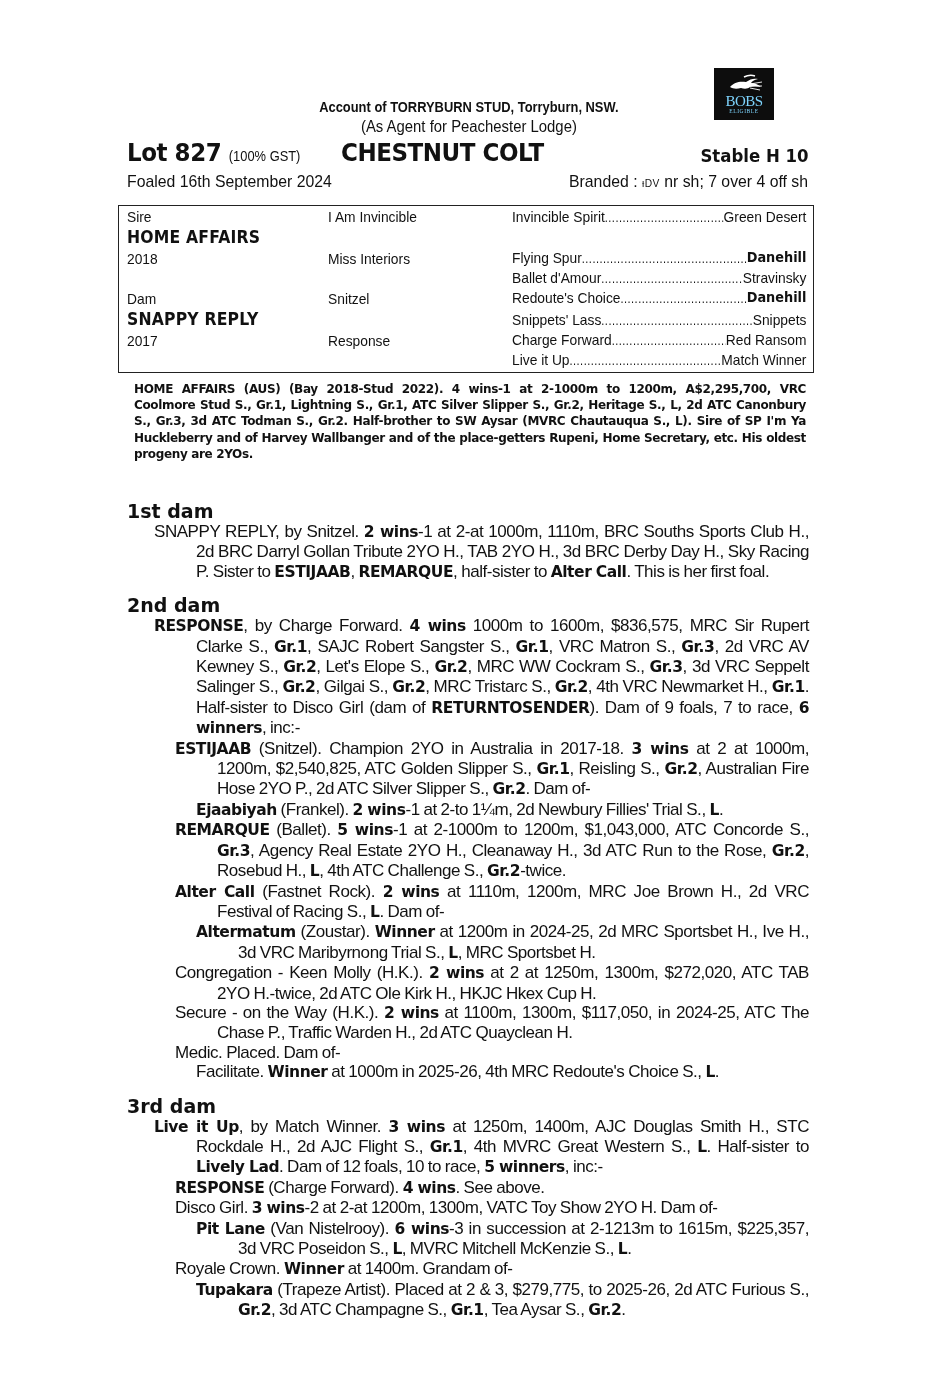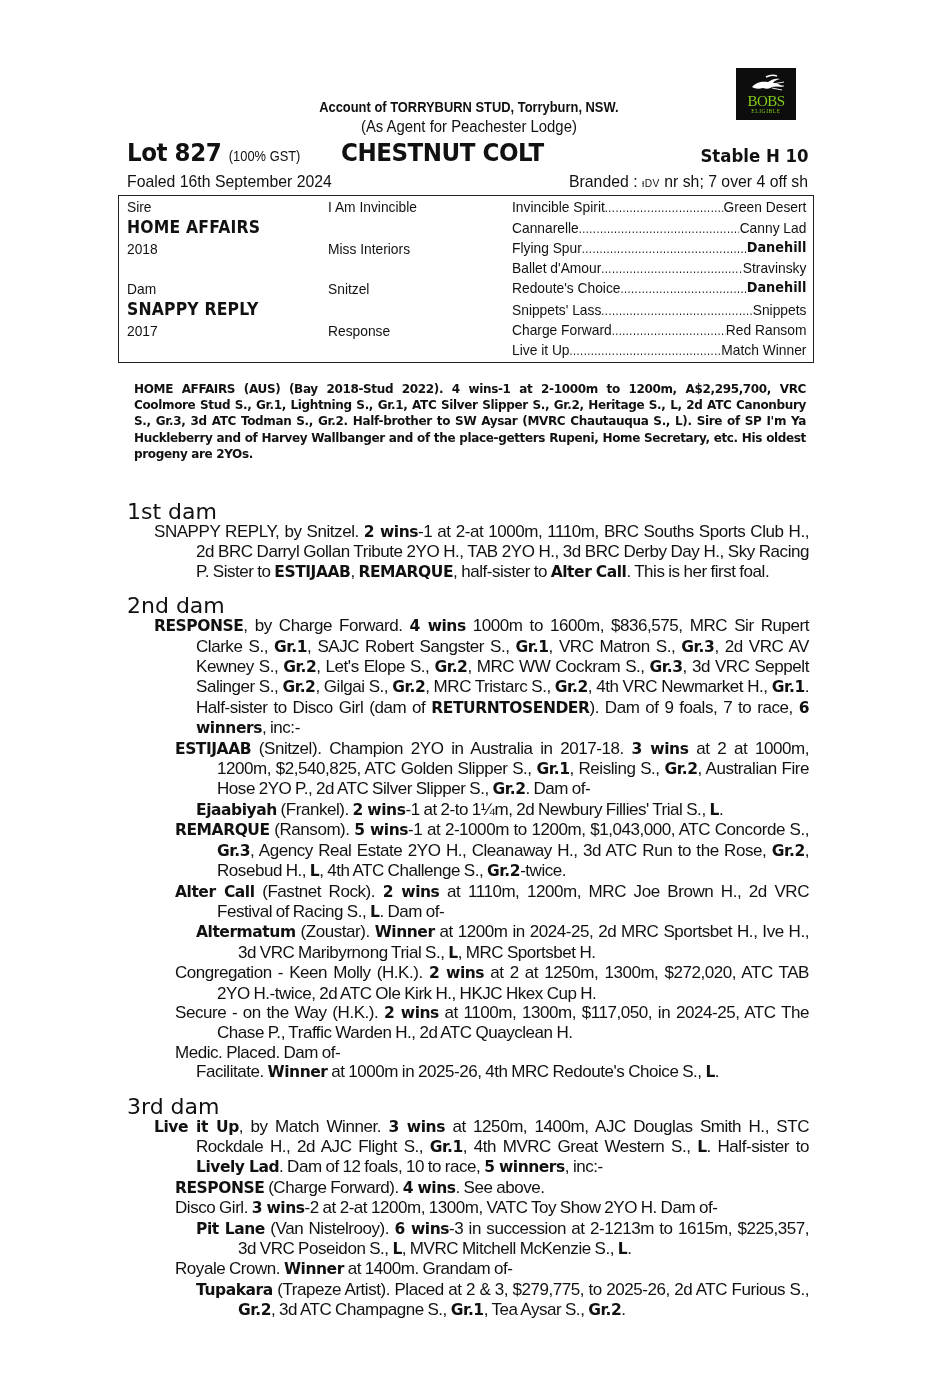--- a/index.html
+++ b/index.html
@@ -1,51 +1,51 @@
 <!DOCTYPE html>
 <html><head>
 <meta charset="utf-8">
 <style>
   html, body { margin: 0; padding: 0; background: #ffffff; }
   body { width: 938px; height: 1400px; position: relative; overflow: hidden; color: #111; font-family: "Liberation Sans", sans-serif; }
   .page { position: absolute; left: 0; top: 0; width: 938px; height: 1400px; }
 
-  .logo { position: absolute; left: 736px; top: 68px; width: 60px; height: 52px; background: #0d0d0d; color: #84cc16; text-align: center; }
+  .logo { position: absolute; left: 714px; top: 68px; width: 60px; height: 52px; background: #0d0d0d; color: #7dd3fc; text-align: center; }
   .logo svg { display: block; margin: 5px auto 0; }
   .logo .bobs { font-family: "Liberation Serif", serif; font-size: 15px; line-height: 14px; letter-spacing: -0.5px; margin-top: 1px; }
   .logo .elig { font-family: "Liberation Serif", serif; font-size: 5.5px; letter-spacing: 0.6px; line-height: 7px; }
 
   .account { position: absolute; left: 0; width: 938px; top: 98px; text-align: center; font-family: "Liberation Sans", sans-serif; font-weight: bold; font-size: 15px; transform: scaleX(0.86); transform-origin: 468px 0; }
   .agent { position: absolute; left: 0; width: 938px; top: 118px; text-align: center; font-size: 16px; transform: scaleX(0.93); transform-origin: 468px 0; }
 
   .lot-line { position: absolute; left: 127px; top: 138px; width: 682px; height: 32px; }
   .lot { position: absolute; left: 0; top: 0; font-weight: 900; font-size: 25px; font-family: "DejaVu Sans", sans-serif; letter-spacing: -0.5px; transform: scaleX(0.92); transform-origin: 0 0; }
   .lot .gst { font-weight: normal; font-size: 14px; font-family: "Liberation Sans", sans-serif; letter-spacing: 0; }
   .colt { position: absolute; left: 214px; top: 0; font-weight: 900; font-size: 25px; font-family: "DejaVu Sans", sans-serif; letter-spacing: -0.5px; transform: scaleX(0.92); transform-origin: 0 0; }
   .stable { position: absolute; right: 0; top: 7px; font-weight: 900; font-size: 18px; font-family: "DejaVu Sans", sans-serif; transform: scaleX(0.92); transform-origin: 100% 0; }
 
   .foaled { position: absolute; left: 127px; top: 172px; font-size: 17px; transform: scaleX(0.93); transform-origin: 0 0; }
   .branded { position: absolute; right: 130px; top: 172px; font-size: 17px; transform: scaleX(0.93); transform-origin: 100% 0; }
   .brand-glyph { font-size: 11px; letter-spacing: 0.5px; }
 
-  .ped { position: absolute; left: 118px; top: 195px; width: 696px; height: 168px; border: 1.3px solid #222; box-sizing: border-box; }
+  .ped { position: absolute; left: 118px; top: 205px; width: 696px; height: 168px; border: 1.3px solid #222; box-sizing: border-box; }
   .ped .cell { position: absolute; font-size: 15px; white-space: nowrap; transform: scaleX(0.92); transform-origin: 0 0; }
   .ped .big { font-family: "DejaVu Sans", sans-serif; font-weight: 900; font-size: 17px; letter-spacing: 0.2px; }
   .ped .g3 { position: absolute; left: 393px; width: 294px; font-size: 15px; height: 20px; display: flex; white-space: nowrap; }
   .ped .g3 .inner { display: flex; width: 320px; transform: scaleX(0.92); transform-origin: 0 0; }
   .ped .g3 .n { flex: 0 0 auto; }
   .ped .g3 .dots { flex: 1 1 auto; overflow: hidden; letter-spacing: 0.5px; }
   .ped .g3 .dots::after { content: "................................................................................................................"; font-size: 12px; }
   .ped .g3 .s { flex: 0 0 auto; }
   .ped .g3 .s.bold { font-weight: 900; font-family: "DejaVu Sans", sans-serif; font-size: 14px; }
 
   .sire-para { position: absolute; left: 134px; top: 381px; width: 672px; font-family: "DejaVu Sans", sans-serif; font-weight: 900; font-size: 12px; line-height: 16.2px; text-align: justify; letter-spacing: -0.35px; }
 
   .body { position: absolute; left: 127px; top: 502px; width: 682px; font-size: 17px; line-height: 19.4px; }
-  .body .sec { font-family: "DejaVu Sans", sans-serif; font-weight: 400; font-size: 22px; height: 20px; margin-top: 0; }
+  .body .sec { font-family: "DejaVu Sans", sans-serif; font-weight: 700; font-size: 19px; height: 20px; margin-top: 0; }
   .body .sec.gap { margin-top: 14px; }
   .p { text-align: justify; transform-origin: 0 0; }
   .p b, .p .b { font-family: "DejaVu Sans", sans-serif; font-weight: 900; font-size: 15.5px; }
   .l0 { padding-left: 42px; text-indent: -42px; }
   .l1 { padding-left: 63px; text-indent: -42px; }
   .l2 { padding-left: 84px; text-indent: -42px; }
   .txt { font-family: "Liberation Sans", sans-serif; letter-spacing: -0.45px; word-spacing: -0.5px; margin-left: 27px; }
   .last-left { text-align-last: left; }
 </style>
 </head>
@@ -88,27 +88,20 @@
     <div class="cell" style="left:209px;top:84px">Snitzel</div>
     <div class="cell" style="left:209px;top:126px">Response</div>
 
     <div class="g3" style="top:2px">
         <div class="inner">
           <span class="n">Invincible Spirit</span>
           <span class="dots"></span>
           <span class="s">Green Desert</span>
         </div>
       </div>
-    <div class="g3" style="top:23px">
-        <div class="inner">
-          <span class="n">Cannarelle</span>
-          <span class="dots"></span>
-          <span class="s">Canny Lad</span>
-        </div>
-      </div>
     <div class="g3" style="top:43px">
         <div class="inner">
           <span class="n">Flying Spur</span>
           <span class="dots"></span>
           <span class="s bold">Danehill</span>
         </div>
       </div>
     <div class="g3" style="top:63px">
         <div class="inner">
           <span class="n">Ballet d'Amour</span>
@@ -148,21 +141,21 @@
 
   <div class="sire-para">HOME AFFAIRS (AUS) (Bay 2018-Stud 2022). 4 wins-1 at 2-1000m to 1200m, A$2,295,700, VRC Coolmore Stud S., Gr.1, Lightning S., Gr.1, ATC Silver Slipper S., Gr.2, Heritage S., L, 2d ATC Canonbury S., Gr.3, 3d ATC Todman S., Gr.2. Half-brother to SW Aysar (MVRC Chautauqua S., L). Sire of SP I'm Ya Huckleberry and of Harvey Wallbanger and of the place-getters Rupeni, Home Secretary, etc. His oldest progeny are 2YOs.</div>
 
   <div class="body" id="dam-body">
       <div class="sec">1st dam</div>
       <div class="p txt l0 last-left"><span>SNAPPY REPLY, by Snitzel. </span><b>2 wins</b><span>-1 at 2-at 1000m, 1110m, BRC Souths Sports Club H., 2d BRC Darryl Gollan Tribute 2YO H., TAB 2YO H., 3d BRC Derby Day H., Sky Racing P. Sister to </span><b>ESTIJAAB</b><span>, </span><b>REMARQUE</b><span>, half-sister to </span><b>Alter Call</b><span>. This is her first foal.</span></div>
       <div class="sec gap">2nd dam</div>
       <div class="p txt l0 last-left"><b>RESPONSE</b><span>, by Charge Forward. </span><b>4 wins</b><span> 1000m to 1600m, $836,575, MRC Sir Rupert Clarke S., </span><b>Gr.1</b><span>, SAJC Robert Sangster S., </span><b>Gr.1</b><span>, VRC Matron S., </span><b>Gr.3</b><span>, 2d VRC AV Kewney S., </span><b>Gr.2</b><span>, Let's Elope S., </span><b>Gr.2</b><span>, MRC WW Cockram S., </span><b>Gr.3</b><span>, 3d VRC Seppelt Salinger S., </span><b>Gr.2</b><span>, Gilgai S., </span><b>Gr.2</b><span>, MRC Tristarc S., </span><b>Gr.2</b><span>, 4th VRC Newmarket H., </span><b>Gr.1</b><span>. Half-sister to Disco Girl (dam of </span><b>RETURNTOSENDER</b><span>). Dam of 9 foals, 7 to race, </span><b>6 winners</b><span>, inc:-</span></div>
       <div class="p txt l1 last-left"><b>ESTIJAAB</b><span> (Snitzel). Champion 2YO in Australia in 2017-18. </span><b>3 wins</b><span> at 2 at 1000m, 1200m, $2,540,825, ATC Golden Slipper S., </span><b>Gr.1</b><span>, Reisling S., </span><b>Gr.2</b><span>, Australian Fire Hose 2YO P., 2d ATC Silver Slipper S., </span><b>Gr.2</b><span>. Dam of-</span></div>
       <div class="p txt l2 last-left"><b>Ejaabiyah</b><span> (Frankel). </span><b>2 wins</b><span>-1 at 2-to 1¼m, 2d Newbury Fillies' Trial S., </span><b>L</b><span>.</span></div>
-      <div class="p txt l1 last-left"><b>REMARQUE</b><span> (Ransom). </span><b>5 wins</b><span>-1 at 2-1000m to 1200m, $1,043,000, ATC Concorde S., </span><b>Gr.3</b><span>, Agency Real Estate 2YO H., Cleanaway H., 3d ATC Run to the Rose, </span><b>Gr.2</b><span>, Rosebud H., </span><b>L</b><span>, 4th ATC Challenge S., </span><b>Gr.2</b><span>-twice.</span></div>
+      <div class="p txt l1 last-left"><b>REMARQUE</b><span> (Ballet). </span><b>5 wins</b><span>-1 at 2-1000m to 1200m, $1,043,000, ATC Concorde S., </span><b>Gr.3</b><span>, Agency Real Estate 2YO H., Cleanaway H., 3d ATC Run to the Rose, </span><b>Gr.2</b><span>, Rosebud H., </span><b>L</b><span>, 4th ATC Challenge S., </span><b>Gr.2</b><span>-twice.</span></div>
       <div class="p txt l1 last-left"><b>Alter Call</b><span> (Fastnet Rock). </span><b>2 wins</b><span> at 1110m, 1200m, MRC Joe Brown H., 2d VRC Festival of Racing S., </span><b>L</b><span>. Dam of-</span></div>
       <div class="p txt l2 last-left"><b>Altermatum</b><span> (Zoustar). </span><b>Winner</b><span> at 1200m in 2024-25, 2d MRC Sportsbet H., Ive H., 3d VRC Maribyrnong Trial S., </span><b>L</b><span>, MRC Sportsbet H.</span></div>
       <div class="p txt l1 last-left"><span>Congregation - Keen Molly (H.K.). </span><b>2 wins</b><span> at 2 at 1250m, 1300m, $272,020, ATC TAB 2YO H.-twice, 2d ATC Ole Kirk H., HKJC Hkex Cup H.</span></div>
       <div class="p txt l1 last-left"><span>Secure - on the Way (H.K.). </span><b>2 wins</b><span> at 1100m, 1300m, $117,050, in 2024-25, ATC The Chase P., Traffic Warden H., 2d ATC Quayclean H.</span></div>
       <div class="p txt l1 last-left"><span>Medic. Placed. Dam of-</span></div>
       <div class="p txt l2 last-left"><span>Facilitate. </span><b>Winner</b><span> at 1000m in 2025-26, 4th MRC Redoute's Choice S., </span><b>L</b><span>.</span></div>
       <div class="sec gap">3rd dam</div>
       <div class="p txt l0 last-left"><b>Live it Up</b><span>, by Match Winner. </span><b>3 wins</b><span> at 1250m, 1400m, AJC Douglas Smith H., STC Rockdale H., 2d AJC Flight S., </span><b>Gr.1</b><span>, 4th MVRC Great Western S., </span><b>L</b><span>. Half-sister to </span><b>Lively Lad</b><span>. Dam of 12 foals, 10 to race, </span><b>5 winners</b><span>, inc:-</span></div>
       <div class="p txt l1 last-left"><b>RESPONSE</b><span> (Charge Forward). </span><b>4 wins</b><span>. See above.</span></div>
       <div class="p txt l1 last-left"><span>Disco Girl. </span><b>3 wins</b><span>-2 at 2-at 1200m, 1300m, VATC Toy Show 2YO H. Dam of-</span></div>

